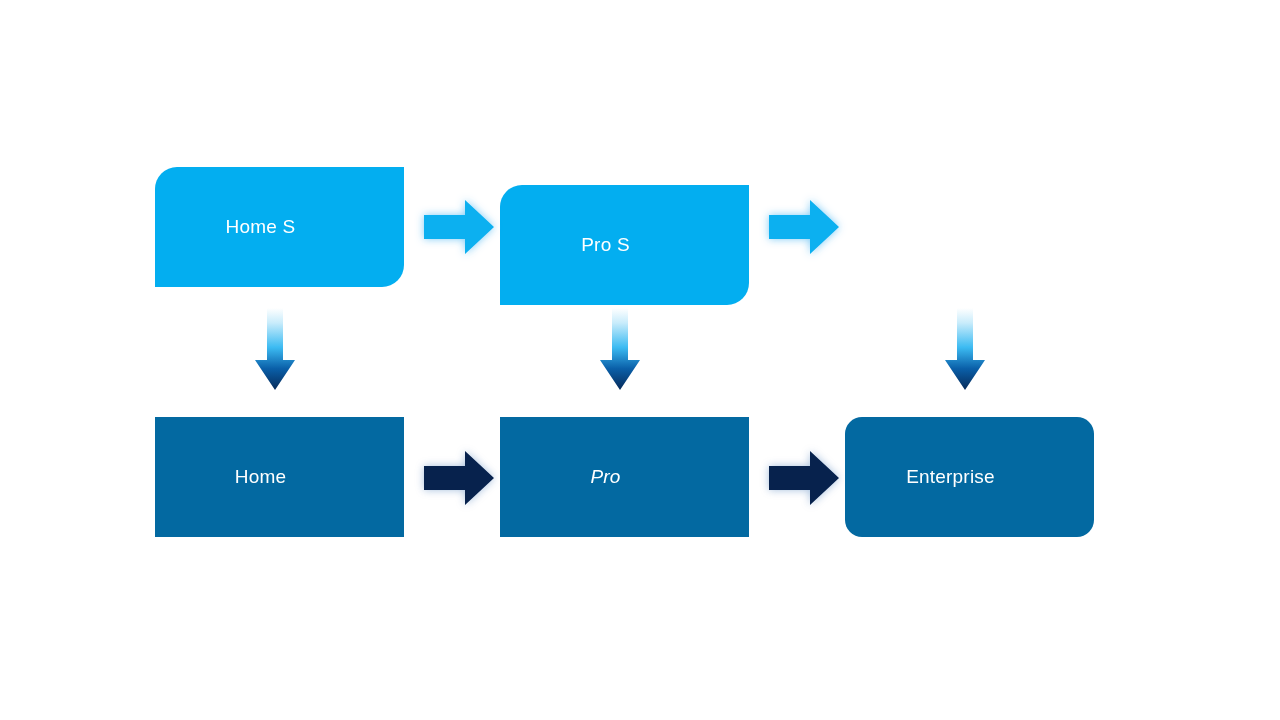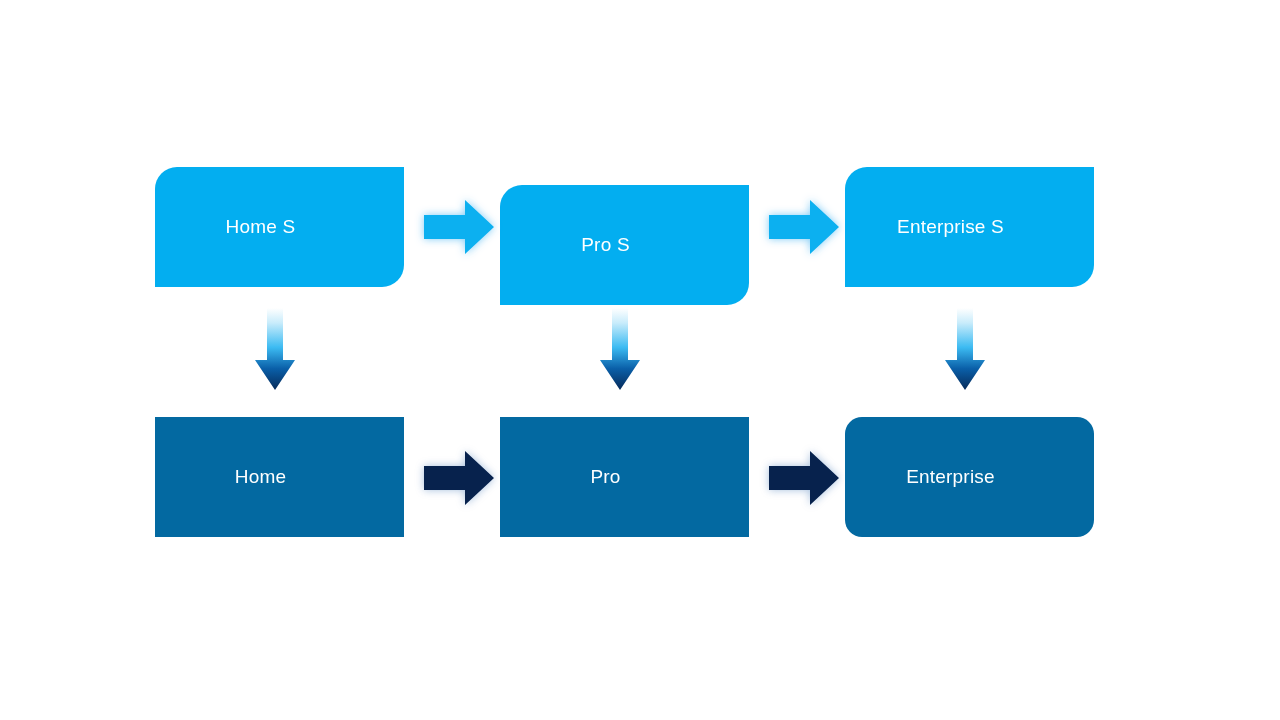--- a/index.html
+++ b/index.html
@@ -61,23 +61,20 @@
 <div id="stage">
 
   <div class="box box-service" style="left:139px;top:167px;width:249px;height:120px;">
     <span class="box-label">Home S</span>
   </div>
 
   <div class="box box-service" style="left:484px;top:185px;width:249px;height:120px;">
     <span class="box-label">Pro S</span>
   </div>
 
-  <div class="box box-service" style="left:829px;top:167px;width:249px;height:120px;">
-    <span class="box-label">Enterprise S</span>
-  </div>
 
   <div class="arrow-h" style="left:408px;top:198px;">
     <svg viewBox="0 0 70 58" xmlns="http://www.w3.org/2000/svg" aria-hidden="true">
       <polygon points="0,17 41,17 41,2 70,29 41,56 41,41 0,41" fill="#0cb0f0"></polygon>
     </svg>
   </div>
 
   <div class="arrow-h" style="left:753px;top:198px;">
     <svg viewBox="0 0 70 58" xmlns="http://www.w3.org/2000/svg" aria-hidden="true">
       <polygon points="0,17 41,17 41,2 70,29 41,56 41,41 0,41" fill="#0cb0f0"></polygon>
@@ -126,21 +123,21 @@
         </linearGradient>
       </defs>
       <polygon points="12,0 28,0 28,52 40,52 20,82 0,52 12,52" fill="url(#gv3)"></polygon>
     </svg>
   </div>
 
   <div class="box box-product" style="left:139px;top:417px;width:249px;height:120px;">
     <span class="box-label">Home</span>
   </div>
 
-  <div class="box box-product" style="left:484px;top:417px;width:249px;height:120px;">
+  <div class="box box-product" style="left:484px;top:417px;width:249px;height:120px;font-style:italic;">
     <span class="box-label">Pro</span>
   </div>
 
   <div class="box box-product" style="left:829px;top:417px;width:249px;height:120px;border-radius:17px;">
     <span class="box-label">Enterprise</span>
   </div>
 
   <div class="arrow-h dark" style="left:408px;top:449px;">
     <svg viewBox="0 0 70 58" xmlns="http://www.w3.org/2000/svg" aria-hidden="true">
       <polygon points="0,17 41,17 41,2 70,29 41,56 41,41 0,41" fill="#07224d"></polygon>

